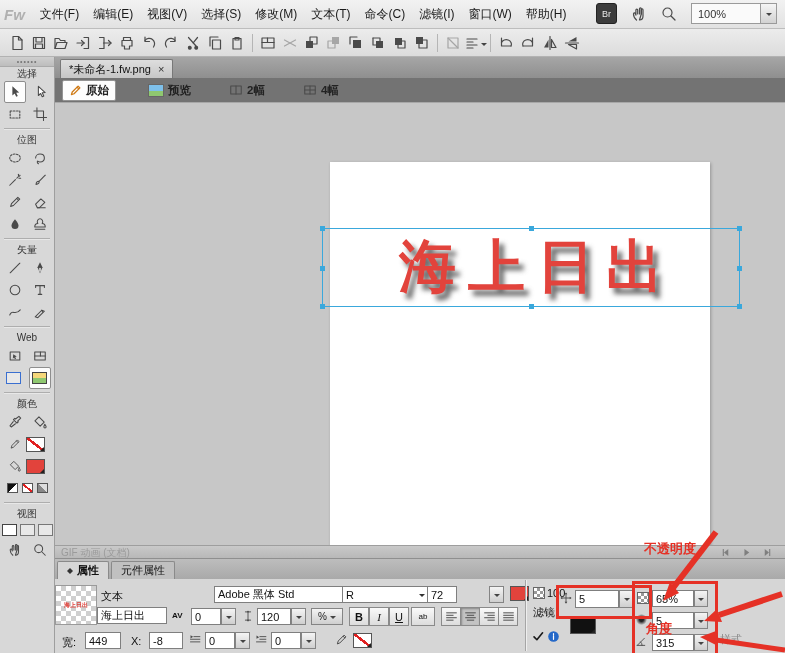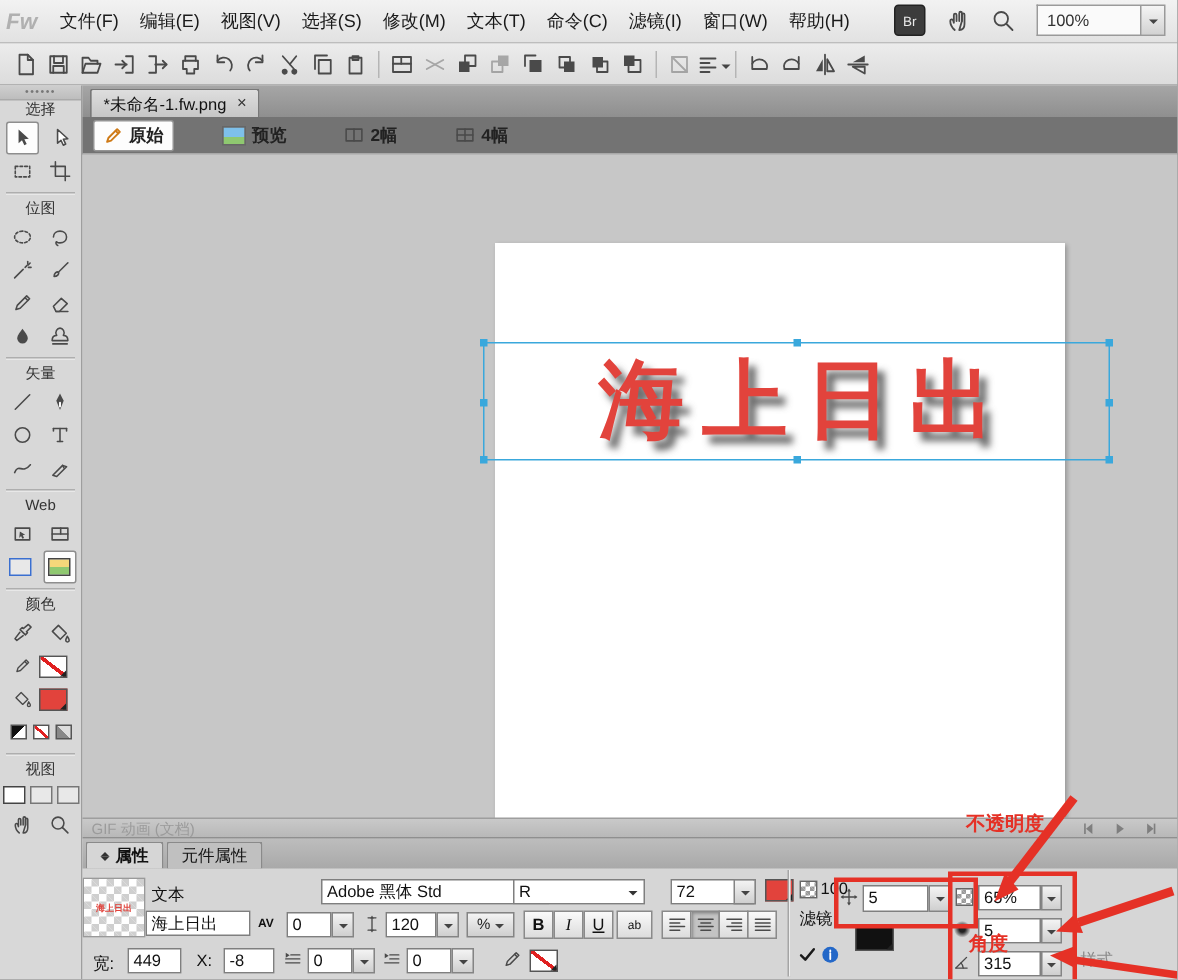--- a/index.html
+++ b/index.html
@@ -734,21 +734,21 @@
     </div>
     <div id="pbody">
       <div id="thumb">
         <span id="thumbtext">海上日出</span>
       </div>
       <span class="lbl" style="left:46px;top:11px;">文本</span>
       <div class="f" style="left:42px;top:29px;width:70px;height:17px;">海上日出</div>
 
       <div class="f ddin" style="left:117px;top:8px;width:152px;height:17px;margin-left:42px;">Adobe 黑体 Std</div>
       <div class="f ddin" style="left:287px;top:8px;width:88px;height:17px;">R</div>
-      <div class="f" style="left:392px;top:8px;width:56px;height:17px;">72</div>
+      <div class="f" style="left:372px;top:8px;width:30px;height:17px;">72</div>
       <div class="dd" style="left:434px;top:8px;width:15px;height:17px;">
           <span class="tri"></span>
         </div>
       <span class="swatch red" style="position:absolute;left:455px;top:8px;"></span>
 
       <span class="lbl" style="left:117px;top:33px;font-size:8px;font-weight:bold;">AV</span>
       <div class="f" style="left:136px;top:30px;width:30px;height:17px;">0</div>
       <div class="dd" style="left:166px;top:30px;width:15px;height:17px;">
           <span class="tri"></span>
         </div>

